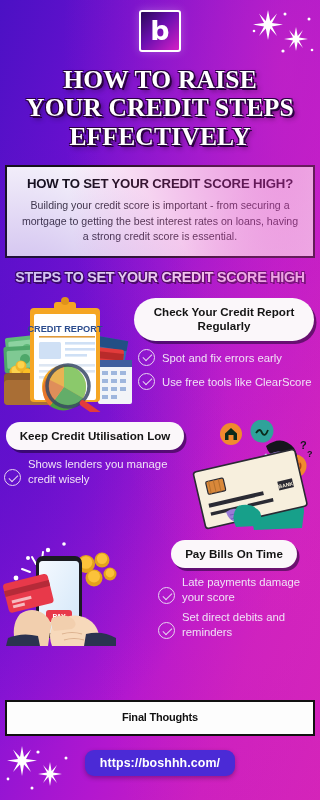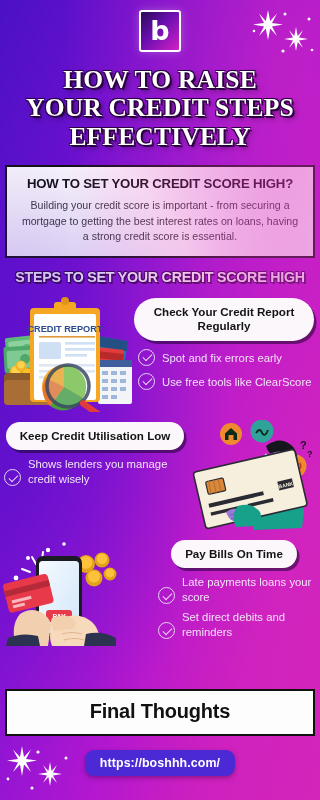--- a/index.html
+++ b/index.html
@@ -28,21 +28,21 @@
          text-shadow:2px 2px 0 #2a0340, -1px -1px 0 #2a0340, 1px -1px 0 #2a0340, -1px 1px 0 #2a0340, 3px 3px 5px rgba(0,0,0,.45);}
   .title div{white-space:nowrap;}
 
   
   .spark{position:absolute;pointer-events:none;}
 
   
   .card{background:#fdfdfd;border:2.5px solid #111;margin:0 5px;padding:9px 12px 11px;}
   .card h2{font-size:13.2px;font-weight:700;color:#111;text-align:center;letter-spacing:-.2px;}
   .card p{margin-top:7px;font-size:10.6px;line-height:1.48;color:#3b3b3b;text-align:center;}
-  .card.final h2{font-size:20px;font-weight:700;}
+  .card.final h2{font-size:11px;font-weight:700;}
   .card.final p{margin-top:5px;}
 
   .steps-head{text-align:center;color:#fff;font-weight:700;font-size:14.2px;letter-spacing:-.2px;
      padding:11px 0 9px;text-shadow:1.6px 1.6px 0 #33054a,-.8px -.8px 0 #33054a,.8px -.8px 0 #33054a,-.8px .8px 0 #33054a;}
 
   
   .step{position:relative;display:flex;}
   .pill{display:inline-block;background:#fbf7fa;border-radius:22px;padding:7px 14px;
         color:#141414;font-weight:700;font-size:11.6px;line-height:1.25;text-align:center;
         box-shadow:2.5px 3px 0 rgba(26,3,45,.55);}
@@ -321,21 +321,21 @@
     </svg>
   </div>
 
   <div style="flex:1;padding-top:6px;min-width:0;">
     <div style="text-align:center;">
       <span class="pill">Pay Bills On Time</span>
     </div>
     <div class="bullets" style="padding-left:4px;">
       <div class="bl">
         <span class="chk"></span>
-        <span class="txt">Late payments loans your score</span>
+        <span class="txt">Late payments damage your score</span>
       </div>
       <div class="bl">
         <span class="chk"></span>
         <span class="txt">Set direct debits and reminders</span>
       </div>
     </div>
   </div>
 </div>
 
 <div style="position:absolute;left:0;right:0;bottom:64px;">

